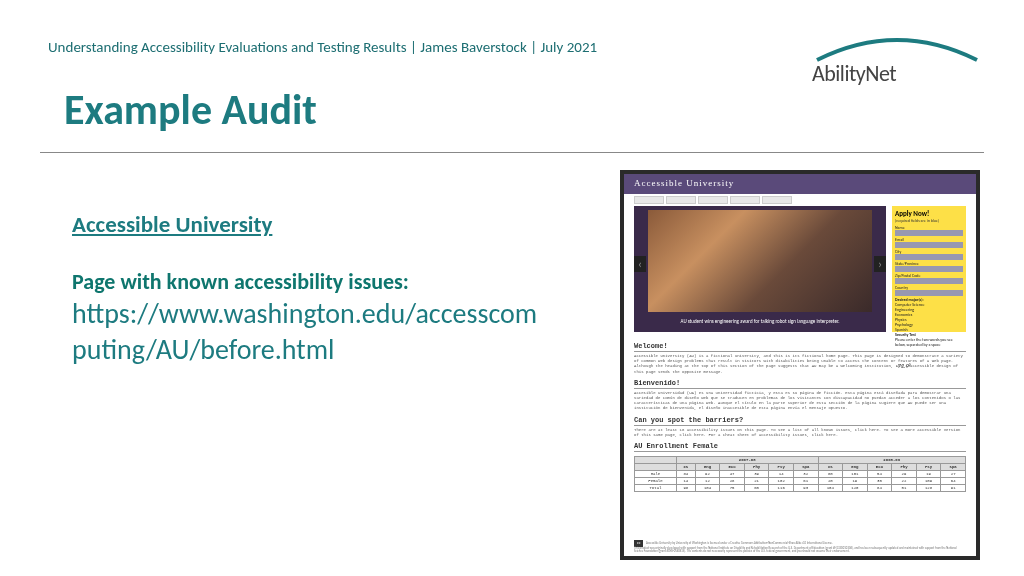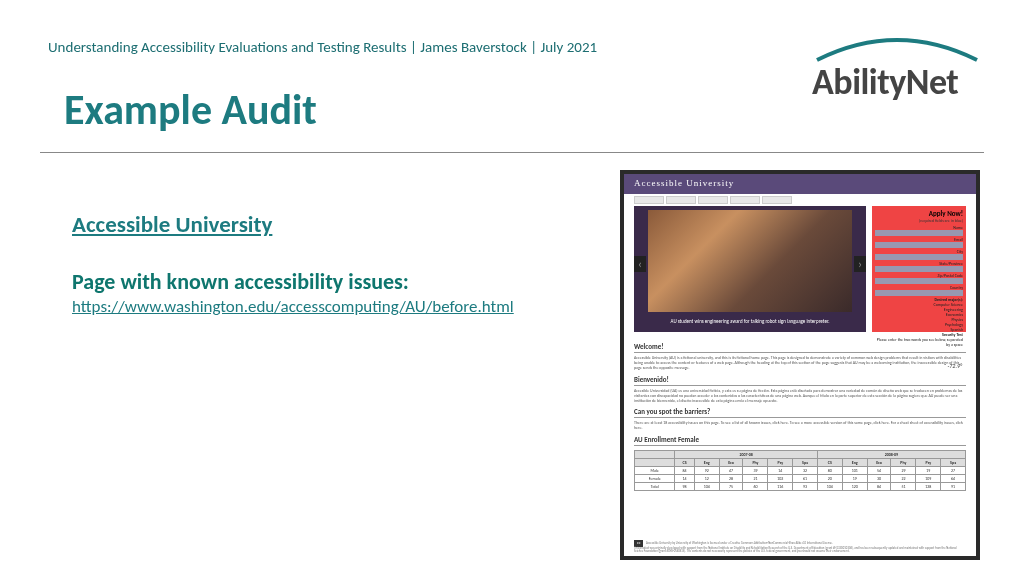--- a/index.html
+++ b/index.html
@@ -19,22 +19,22 @@
   .logo {
     position: absolute;
     top: 32px; right: 42px;
     width: 170px;
   }
   .logo-arc {
     width: 170px; height: 30px;
     position: relative;
   }
   .logo-text {
-    font-size: 36px;
-    font-weight: 700;
+    font-size: 22px;
+    font-weight: 400;
     color: #444;
     letter-spacing: -0.5px;
     margin-top: -6px;
   }
   .title {
     position: absolute;
     top: 84px; left: 64px;
     font-size: 42px;
     font-weight: 700;
     color: #1d7b80;
@@ -57,23 +57,22 @@
     display: inline-block;
     margin-bottom: 30px;
   }
   .subheading {
     font-size: 22px;
     font-weight: 700;
     color: #0f766e;
     line-height: 1.25;
   }
   .url {
-    font-size: 17px;
+    font-size: 28px;
     color: #1d7b80;
-    text-decoration: underline;
     line-height: 1.3;
     word-break: break-all;
     display: inline-block;
     margin-bottom: 26px;
   }
   .thumb {
     position: absolute;
     top: 170px; left: 620px;
     width: 360px; height: 390px;
     background: #2a2a2a;
@@ -136,24 +135,23 @@
     position: absolute;
     bottom: 2px; left: 14px; right: 14px;
     height: 14px;
     color: #fff;
     font-size: 5px;
     text-align: center;
     line-height: 1.2;
     padding-top: 2px;
   }
   .thumb-form {
-    width: 94px;
-    background: #ef4444;
+    width: 74px;
+    background: #fde047;
     padding: 3px;
-    text-align: right;
   }
   .thumb-form-title {
     font-weight: 700;
     font-size: 7px;
     color: #000;
   }
   .thumb-form-sub { font-size: 4px; color: #333; margin-bottom: 2px;}
   .thumb-form-field {
     background: #9898b0;
     height: 6px;
@@ -163,20 +161,21 @@
   .thumb-captcha {
     background: #fff;
     height: 10px;
     margin-top: 14px;
     font-size: 6px;
     font-style: italic;
     padding: 1px;
   }
   .thumb-main {
     padding: 4px 10px;
+    font-family: Liberation Mono, monospace;
   }
   .thumb-h { font-weight: 700; font-size: 7px; margin-top: 4px; border-bottom: 1px solid #999; padding-bottom: 1px;}
   .thumb-p { font-size: 4px; color: #555; line-height: 1.3; margin-top: 2px;}
   .thumb-table {
     margin-top: 4px;
     width: 100%;
     border-collapse: collapse;
   }
   .thumb-table td, .thumb-table th {
     border: 1px solid #999;

